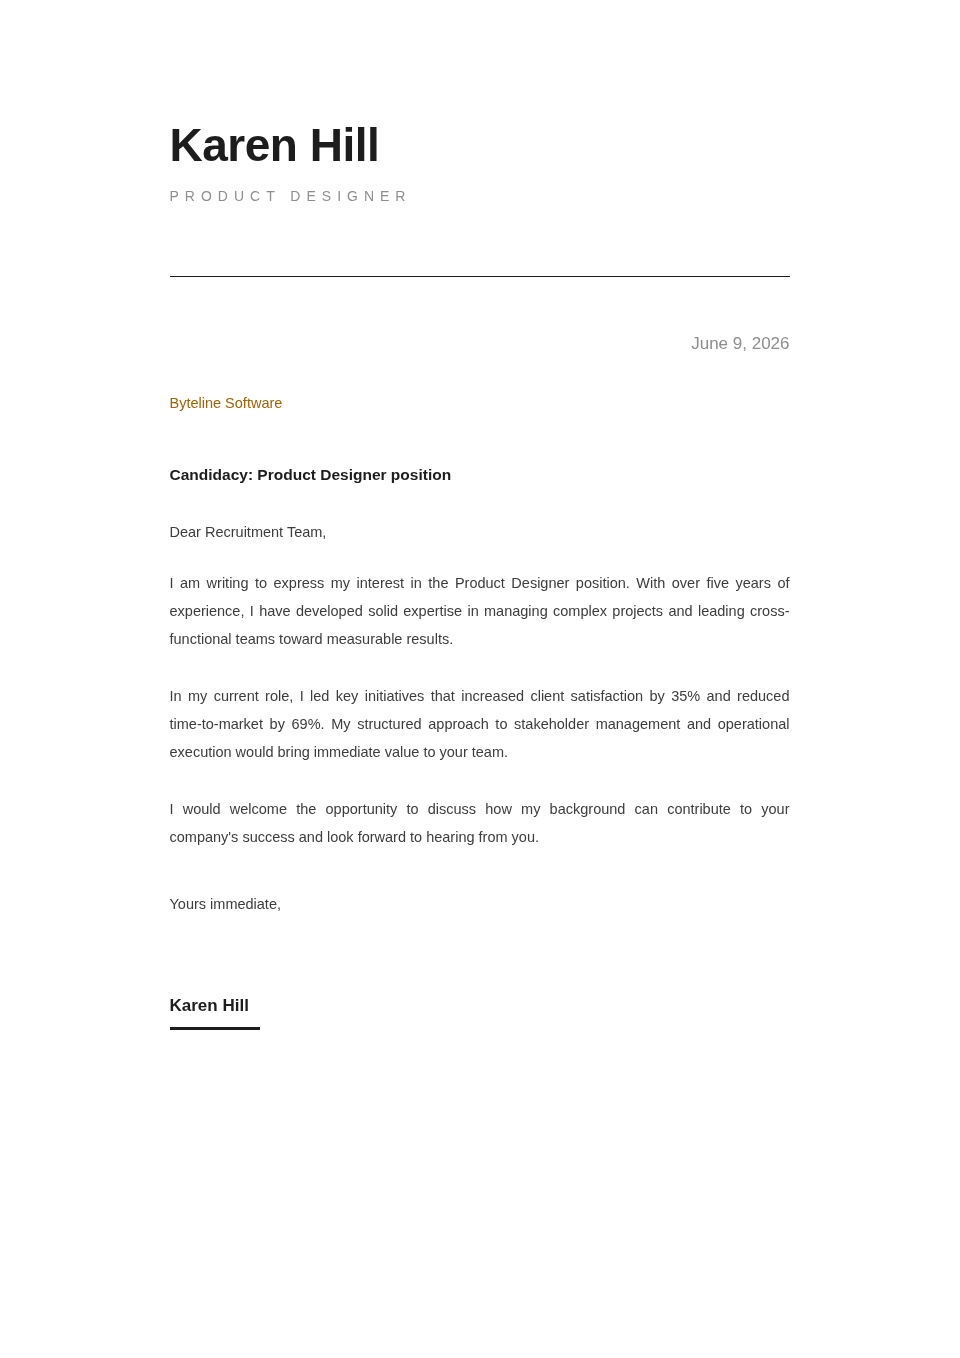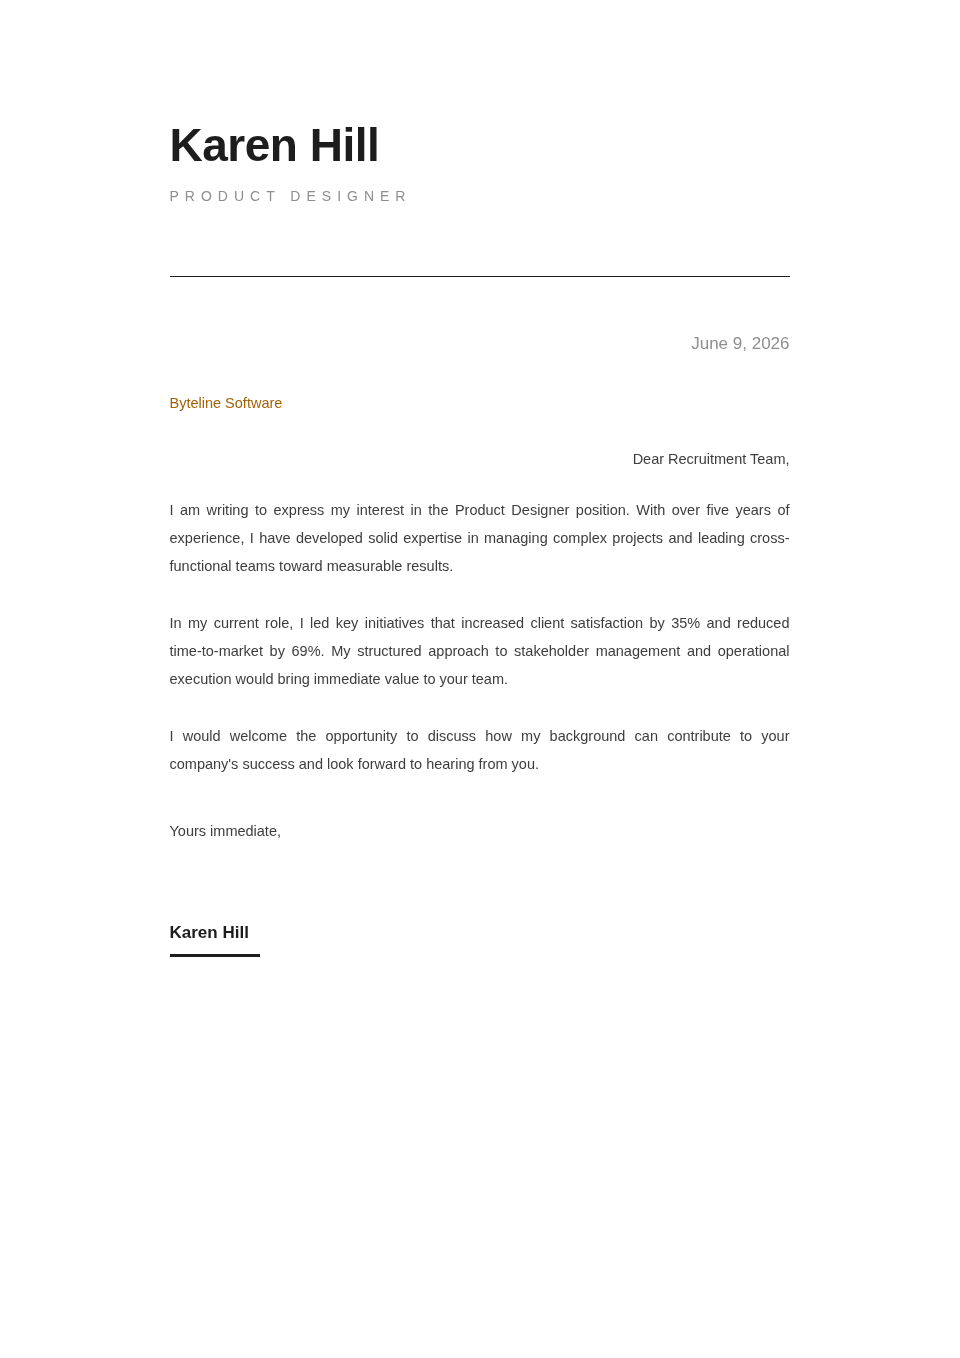--- a/index.html
+++ b/index.html
@@ -60,21 +60,20 @@
   .subject {
     margin-top: 55px;
     font-size: 15.5px;
     font-weight: bold;
     color: #1d1d1d;
   }
   .salutation {
     margin-top: 40px;
     font-size: 14.5px;
     color: #3d3d3d;
-    text-align: right;
   }
   .para {
     margin-top: 29px;
     font-size: 14.5px;
     line-height: 28px;
     color: #3d3d3d;
     text-align: justify;
   }
   .closing {
     margin-top: 45px;
@@ -105,20 +104,21 @@
       <div class="job-title">PRODUCT DESIGNER</div>
     </div>
   </header>
 
   <hr class="rule">
 
   <div class="date-row">June 9, 2026</div>
 
   <div class="recipient">Byteline Software</div>
 
+  <div class="subject">Candidacy: Product Designer position</div>
 
   <div class="salutation">Dear Recruitment Team,</div>
 
   <p class="para">I am writing to express my interest in the Product Designer position. With over five years of experience, I have developed solid expertise in managing complex projects and leading cross-functional teams toward measurable results.</p>
 
   <p class="para">In my current role, I led key initiatives that increased client satisfaction by 35% and reduced time-to-market by 69%. My structured approach to stakeholder management and operational execution would bring immediate value to your team.</p>
 
   <p class="para">I would welcome the opportunity to discuss how my background can contribute to your company's success and look forward to hearing from you.</p>
 
   <div class="closing">Yours immediate,</div>

